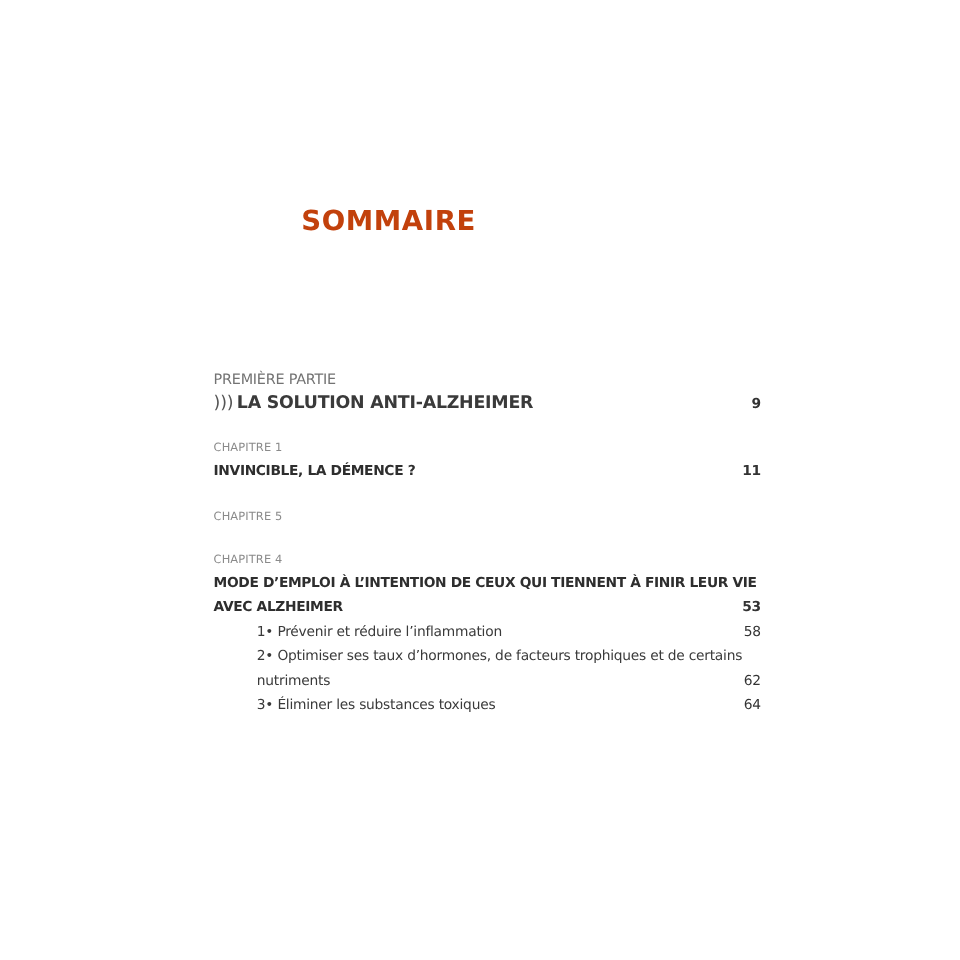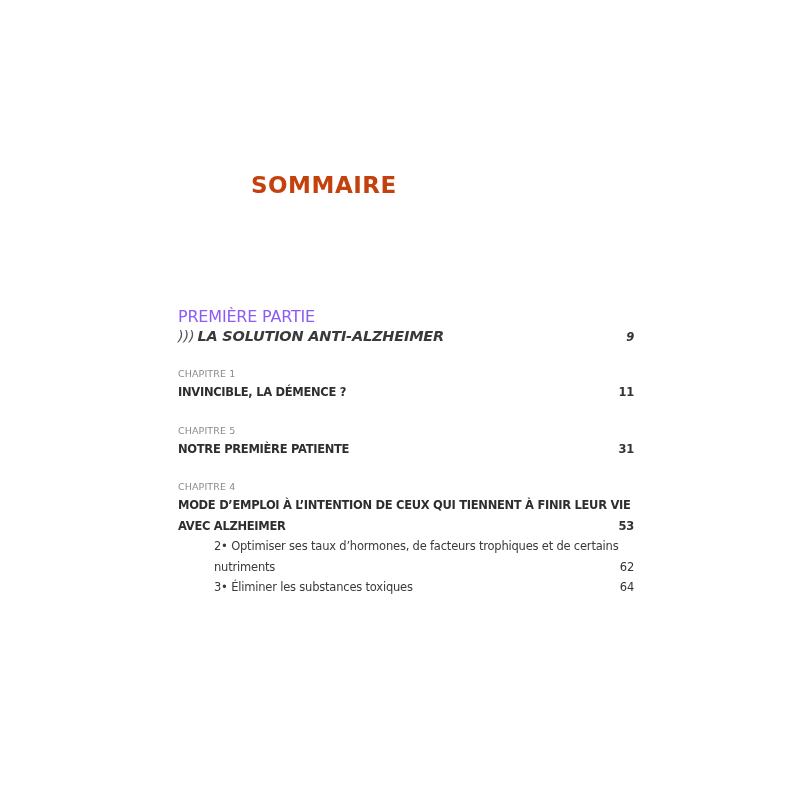--- a/index.html
+++ b/index.html
@@ -1,23 +1,23 @@
 <!DOCTYPE html>
 <html><head>
   <meta charset="utf-8">
   <style>
     html, body { margin: 0; padding: 0; background: #ffffff; }
     body { width: 800px; height: 800px; position: relative; overflow: hidden;
            font-family: "DejaVu Sans", sans-serif; color: #333; }
     .title { position: absolute; left: 251px; top: 172px; font-size: 23px; font-weight: bold;
              color: #c2410c; letter-spacing: 0.5px; margin: 0; }
     .toc { position: absolute; left: 178px; top: 308px; width: 456px; }
-    .part-label { font-size: 16px; color: #8b5cf6; height: 17px; line-height: 17px; letter-spacing: -0.2px; }
+    .part-label { font-size: 12px; color: #737373; height: 17px; line-height: 17px; letter-spacing: -0.2px; }
     .row { display: flex; justify-content: space-between; align-items: baseline; }
-    .part-title { font-size: 14.5px; font-weight: bold; color: #3a3a3a; height: 22px; line-height: 22px; letter-spacing: -0.2px; font-style: italic; }
+    .part-title { font-size: 14.5px; font-weight: bold; color: #3a3a3a; height: 22px; line-height: 22px; letter-spacing: -0.2px; }
     .part-title .prefix { font-weight: normal; color: #555; margin-right: 3px; }
     .page { font-size: 11.5px; color: #333; }
     .chapter { margin-top: 0; }
     .ch-label { font-size: 9.5px; color: #8a8a8a; height: 16px; line-height: 16px; letter-spacing: 0.1px; }
     .ch-title { font-size: 11.5px; font-weight: bold; color: #2e2e2e; line-height: 20.5px; letter-spacing: -0.3px; }
     .sub { padding-left: 36px; font-size: 11.5px; color: #3a3a3a; line-height: 20.5px; letter-spacing: -0.2px; }
   </style>
 </head>
 <body>
 
@@ -35,35 +35,35 @@
   <div class="chapter" style="margin-top:19px">
     <div class="ch-label">CHAPITRE  1</div>
     <div class="row ch-title">
       <span>INVINCIBLE, LA DÉMENCE ?</span>
       <span class="page">11</span>
     </div>
   </div>
 
   <div class="chapter" style="margin-top:20px">
     <div class="ch-label">CHAPITRE 5</div>
-    <div class="row ch-title">
-      <span>NOTRE PREMIÈRE PATIENTE</span>
-      <span class="page">31</span>
-    </div>
   </div>
 
 
   <div class="chapter" style="margin-top:20px">
     <div class="ch-label">CHAPITRE 4</div>
     <div class="ch-title">MODE D’EMPLOI À L’INTENTION DE CEUX QUI TIENNENT À FINIR LEUR VIE</div>
     <div class="row ch-title">
       <span>AVEC ALZHEIMER</span>
       <span class="page">53</span>
     </div>
 
+    <div class="row sub">
+      <span>1• Prévenir et réduire l’inflammation</span>
+      <span class="page">58</span>
+    </div>
     <div class="sub">2• Optimiser ses taux d’hormones, de facteurs trophiques et de certains</div>
     <div class="row sub">
       <span>nutriments</span>
       <span class="page">62</span>
     </div>
     <div class="row sub">
       <span>3• Éliminer les substances toxiques</span>
       <span class="page">64</span>
     </div>
   </div>

